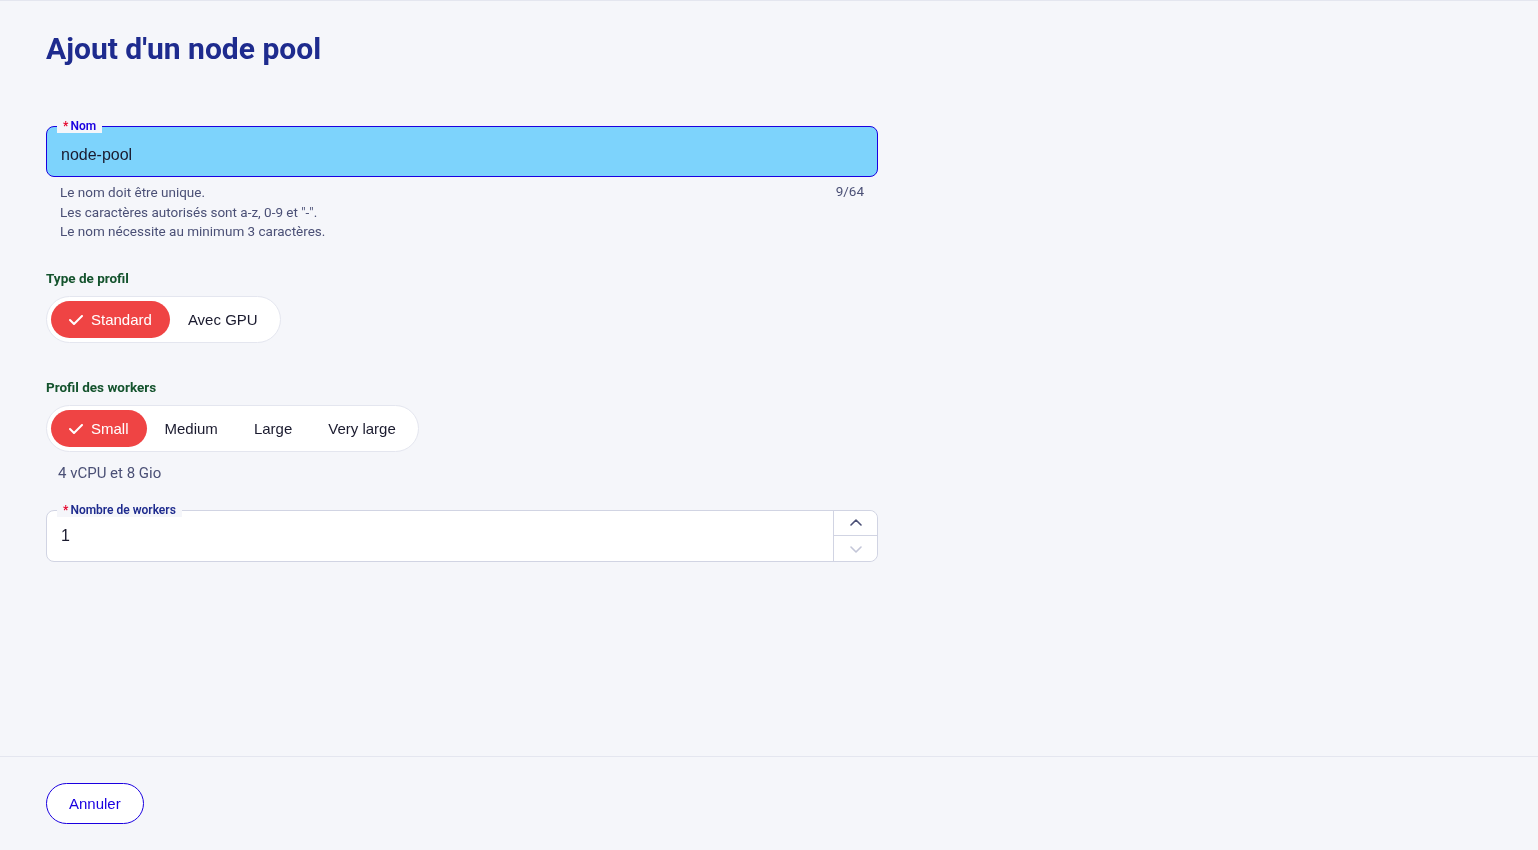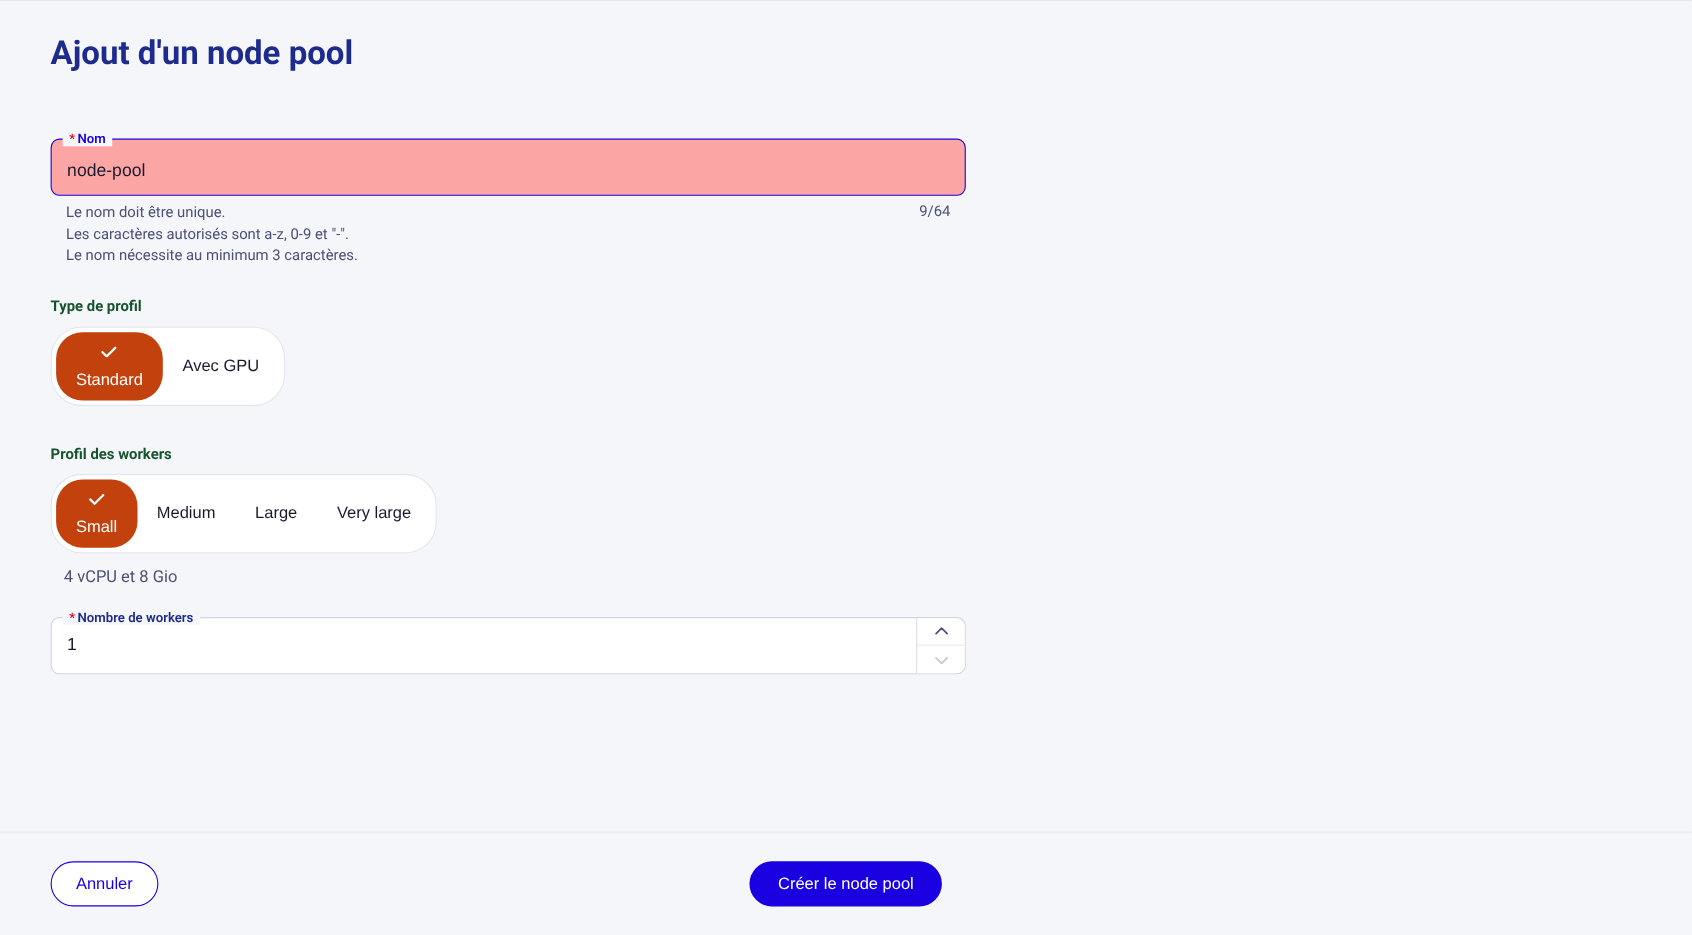--- a/index.html
+++ b/index.html
@@ -24,21 +24,21 @@
       font-weight: 700;
       margin-bottom: 60px;
     }
     .form-wrap {
       max-width: 832px;
     }
     .field-box {
       position: relative;
       border: 1px solid #1a00e0;
       border-radius: 8px;
-      background: #fca5a5;
+      background: #7dd3fc;
       padding: 18px 14px 12px;
       margin-bottom: 6px;
     }
     .floating-label {
       position: absolute;
       top: -8px;
       left: 10px;
       background: #f5f6fa;
       padding: 0 6px;
       font-size: 12px;
@@ -93,23 +93,22 @@
       border-radius: 24px;
       font-size: 15px;
       cursor: pointer;
       display: inline-flex;
       align-items: center;
       gap: 8px;
       color: #1a1a2e;
       font-weight: 500;
     }
     .seg-btn.active {
-      background: #c2410c;
+      background: #ef4444;
       color: #fff;
-      flex-direction: column;
     }
     .check-icon {
       width: 14px;
       height: 10px;
       display: inline-block;
     }
     .section {
       margin-bottom: 28px;
     }
     .sub-helper {
@@ -310,17 +309,14 @@
           </button>
         </div>
       </div>
     </div>
 
   </div>
 </div>
 
 <div class="footer">
   <button class="btn-outline">Annuler</button>
-  <div class="footer-center">
-    <button class="btn-primary">Créer le node pool</button>
-  </div>
   <div></div>
 </div>
 
 </body></html>

